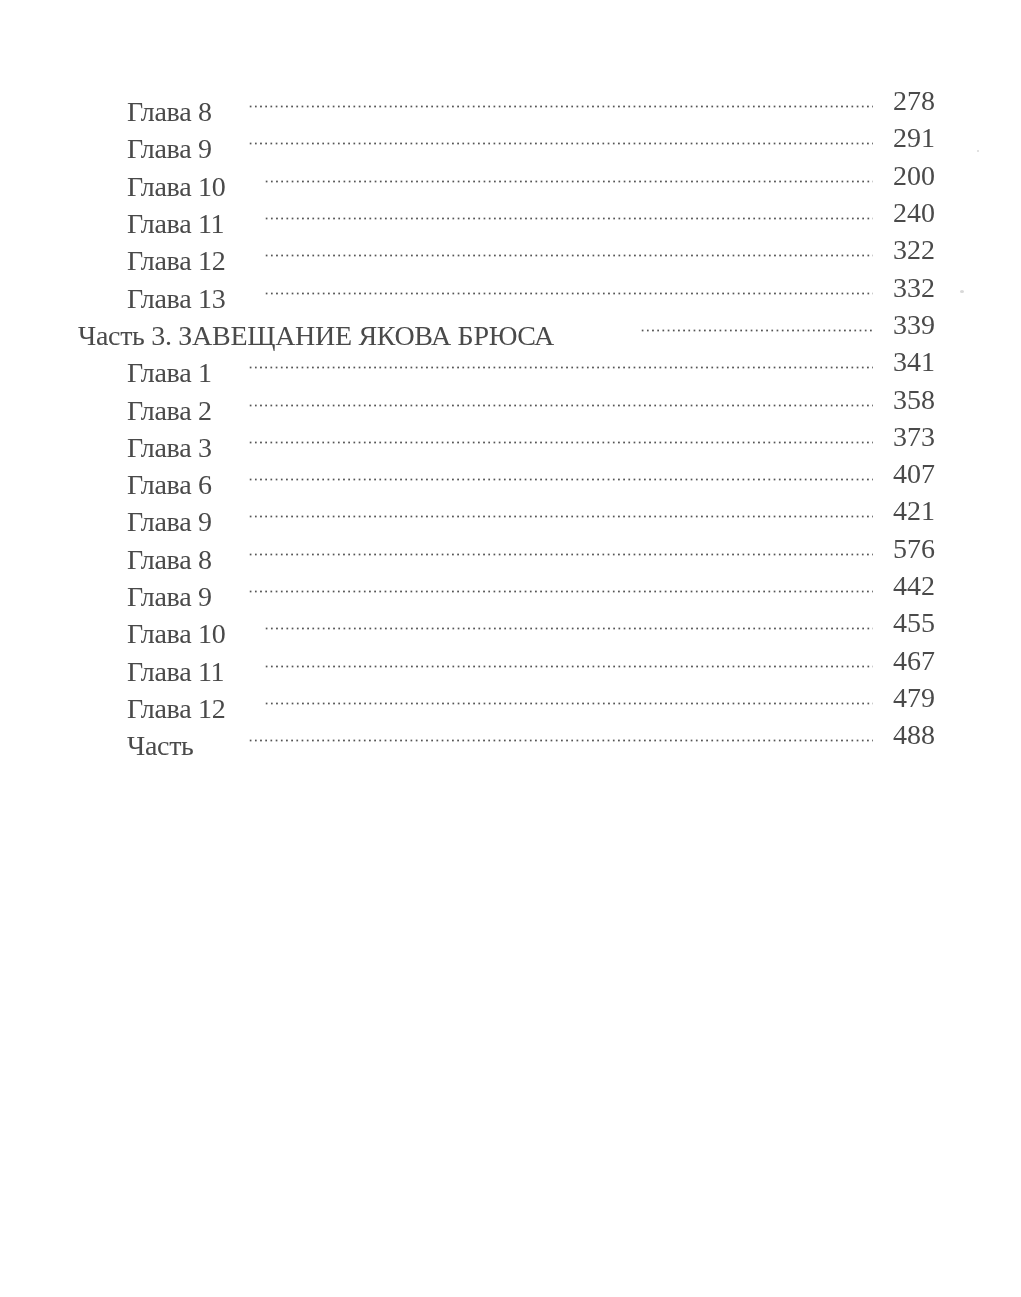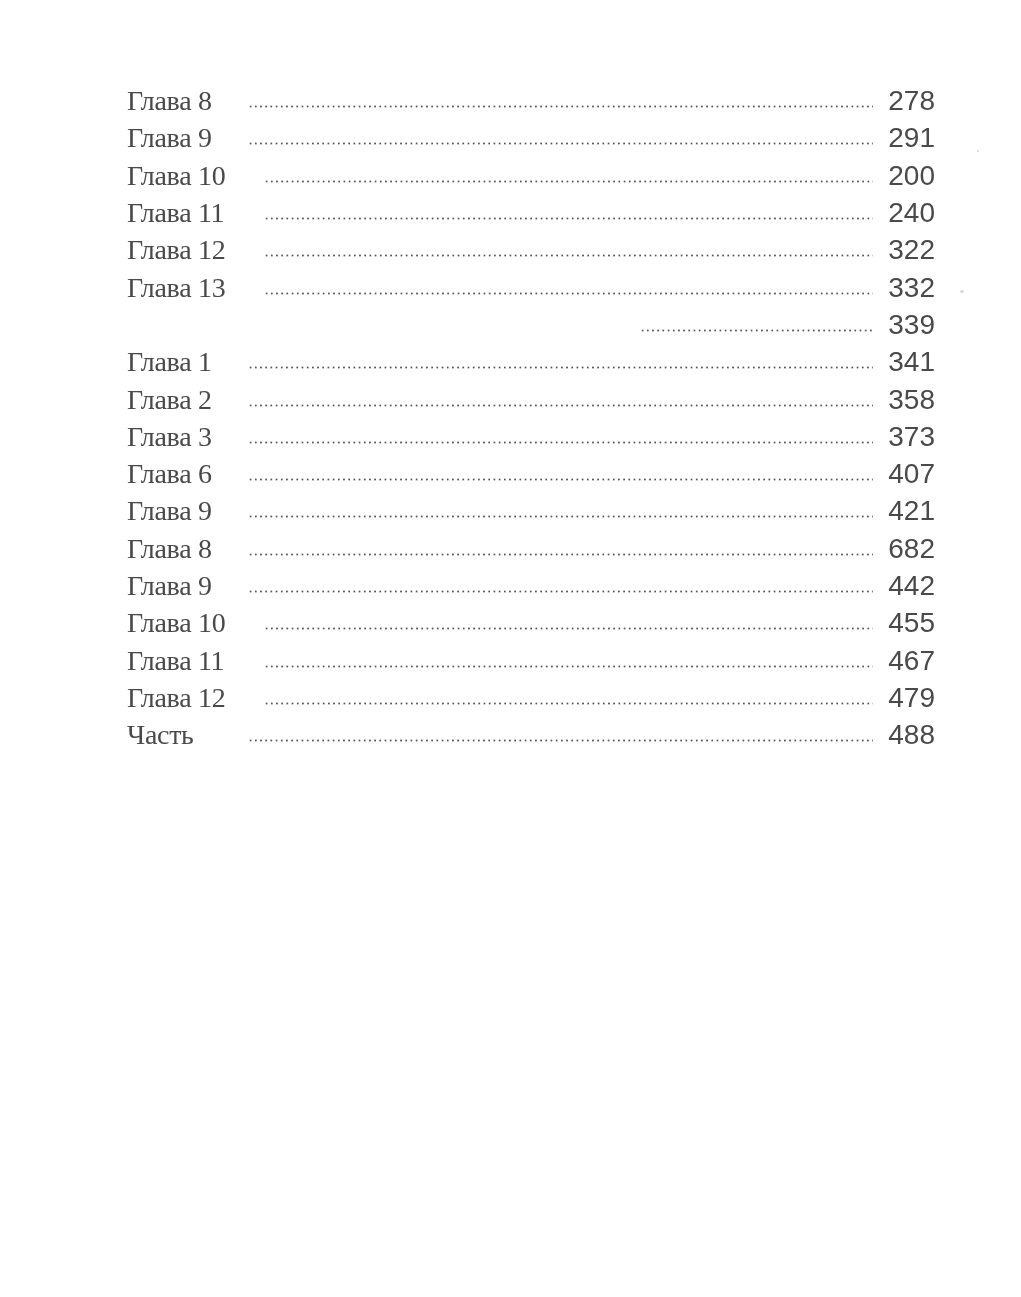--- a/index.html
+++ b/index.html
@@ -17,42 +17,42 @@
     position: absolute;
     left: 0; width: 1021px; height: 37px;
     display: flex; align-items: center;
   }
   .label {
     position: absolute;
     font-size: 26px;
     letter-spacing: -0.3px;
     white-space: nowrap;
     line-height: 37px;
-    top: 0;
+    top: 11px;
     font-family: "Liberation Serif", "DejaVu Serif", serif;
     font-size: 28px;
   }
   .label.chapter { left: 127px; }
   .label.part { left: 78px; }
   .leader {
     position: absolute;
     top: 23px;
     right: 148px;
     height: 3px;
     background-image: radial-gradient(circle, #555 0.9px, transparent 1.2px);
     background-size: 5.2px 3px;
     background-repeat: repeat-x;
   }
   .page-num {
     position: absolute;
     right: 86px;
     top: 0;
     line-height: 37px;
     font-size: 28px;
-    font-family: Liberation Sans, sans-serif;
+    font-family: Liberation Serif, serif;
     text-align: right;
   }
   .speck { position: absolute; background: #d8d8d8; border-radius: 50%; }
 </style>
 </head>
 <body>
 
 <div class="page">
   <div class="toc">
 
@@ -80,20 +80,21 @@
       <span class="label chapter">Глава 12</span>
       <span class="leader" style="left:264px"></span>
       <span class="page-num">322</span>
     </div>
     <div class="row" style="top:187px">
       <span class="label chapter">Глава 13</span>
       <span class="leader" style="left:264px"></span>
       <span class="page-num">332</span>
     </div>
     <div class="row" style="top:224px">
+      <span class="label part">Часть 3. ЗАВЕЩАНИЕ ЯКОВА БРЮСА</span>
       <span class="leader" style="left:640px"></span>
       <span class="page-num">339</span>
     </div>
     <div class="row" style="top:261px">
       <span class="label chapter">Глава 1</span>
       <span class="leader" style="left:248px"></span>
       <span class="page-num">341</span>
     </div>
     <div class="row" style="top:299px">
       <span class="label chapter">Глава 2</span>
@@ -111,21 +112,21 @@
       <span class="page-num">407</span>
     </div>
     <div class="row" style="top:410px">
       <span class="label chapter">Глава 9</span>
       <span class="leader" style="left:248px"></span>
       <span class="page-num">421</span>
     </div>
     <div class="row" style="top:448px">
       <span class="label chapter">Глава 8</span>
       <span class="leader" style="left:248px"></span>
-      <span class="page-num">682</span>
+      <span class="page-num">576</span>
     </div>
     <div class="row" style="top:485px">
       <span class="label chapter">Глава 9</span>
       <span class="leader" style="left:248px"></span>
       <span class="page-num">442</span>
     </div>
     <div class="row" style="top:522px">
       <span class="label chapter">Глава 10</span>
       <span class="leader" style="left:264px"></span>
       <span class="page-num">455</span>

